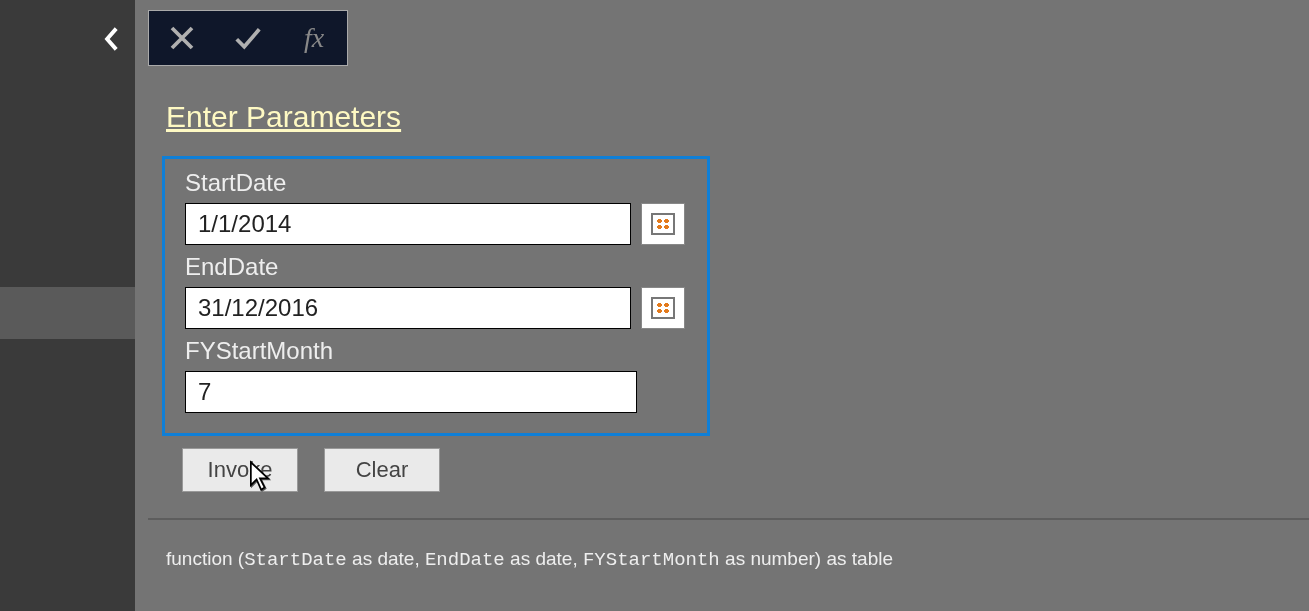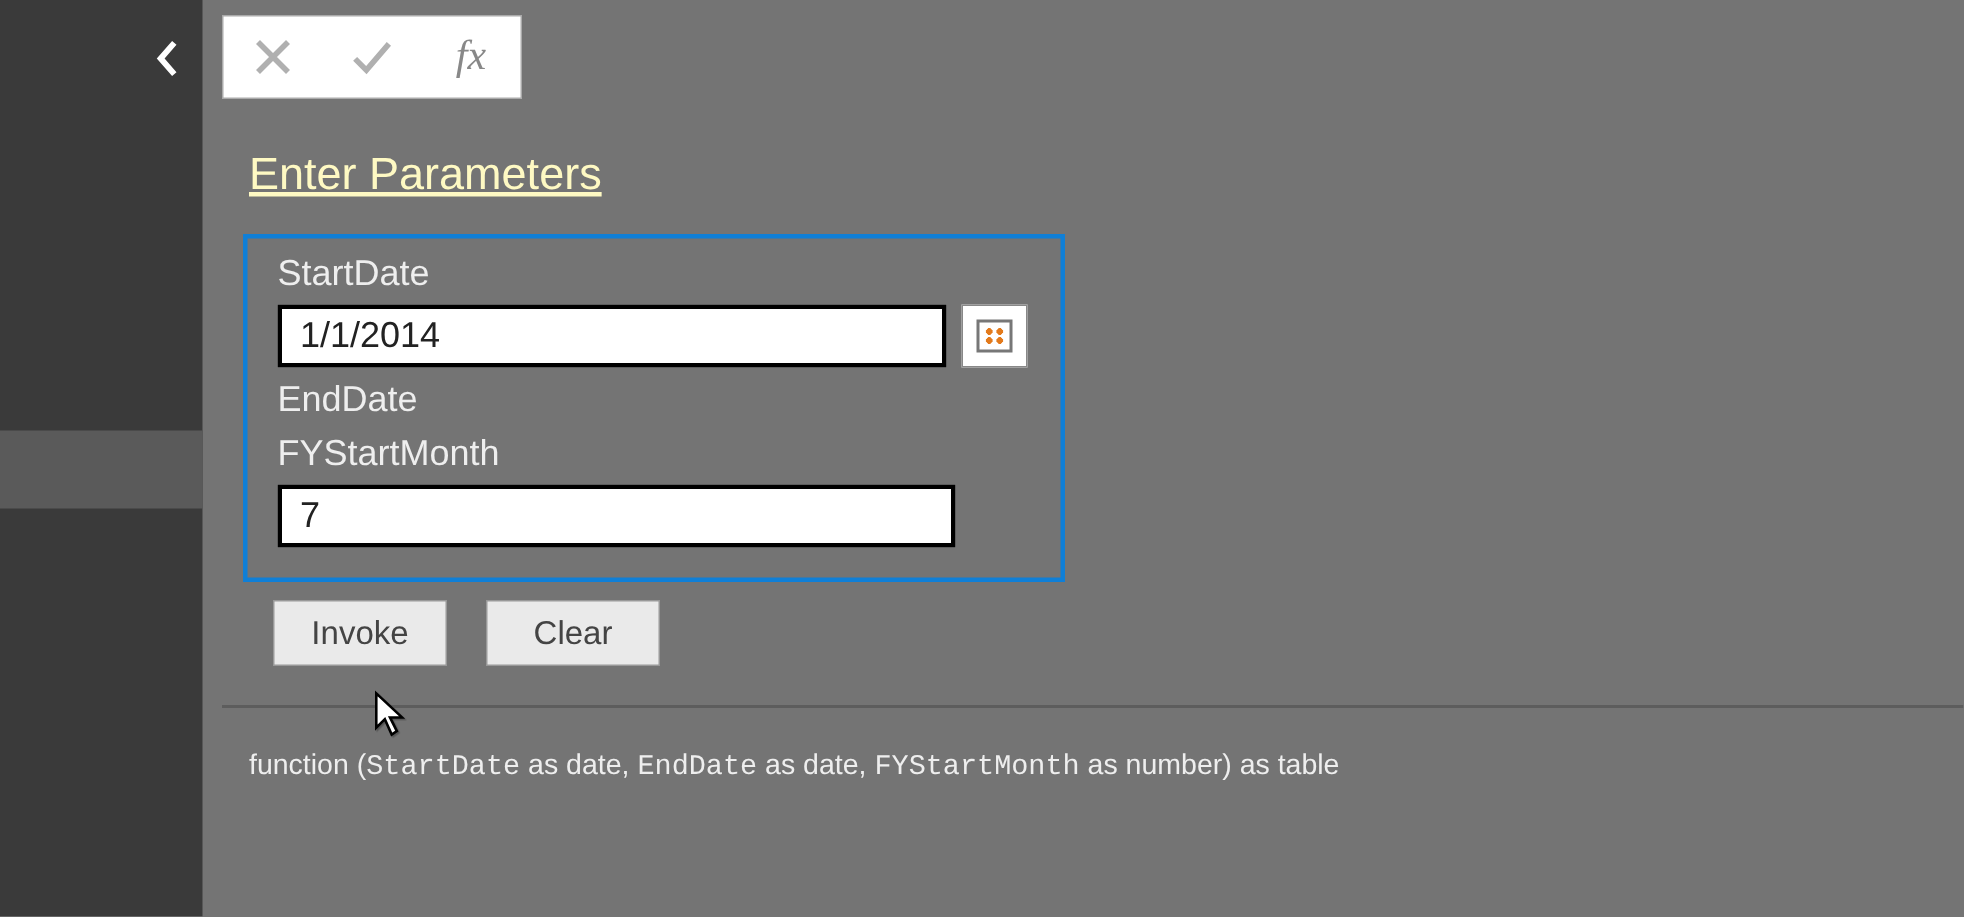--- a/index.html
+++ b/index.html
@@ -51,21 +51,21 @@
       position: absolute;
       left: 148px;
       top: 10px;
       right: 0;
       height: 56px;
       display: flex;
       align-items: stretch;
     }
     .formula-btn-group {
       display: flex;
-      background: #ffffff;
+      background: #0f172a;
       border: 1px solid #aaa;
     }
     .formula-btn {
       width: 66px;
       height: 100%;
       display: flex;
       align-items: center;
       justify-content: center;
       color: #9a9a9a;
       cursor: pointer;
@@ -121,21 +121,21 @@
     }
     .param-row {
       display: flex;
       align-items: center;
       gap: 10px;
       margin-bottom: 6px;
     }
     .param-input {
       height: 42px;
       background: #fff;
-      border: 3px solid #000000;
+      border: 1px solid #000000;
       padding: 0 12px;
       font-size: 24px;
       color: #222;
       font-family: "Segoe UI", Tahoma, sans-serif;
     }
     .param-input.date {
       width: 446px;
     }
     .param-input.number {
       width: 452px;
@@ -255,20 +255,26 @@
   <div class="param-box">
     <div class="param-label">StartDate</div>
     <div class="param-row">
       <input class="param-input date" value="1/1/2014" style="">
       <div class="date-picker-btn">
         <div class="cal"></div>
       </div>
     </div>
 
     <div class="param-label">EndDate</div>
+    <div class="param-row">
+      <input class="param-input date" value="31/12/2016" style="">
+      <div class="date-picker-btn">
+        <div class="cal"></div>
+      </div>
+    </div>
 
     <div class="param-label">FYStartMonth</div>
     <div class="param-row">
       <input class="param-input number" value="7" style="">
     </div>
   </div>
 
   <div class="button-row">
     <button class="action-btn">Invoke</button>
     <button class="action-btn">Clear</button>

